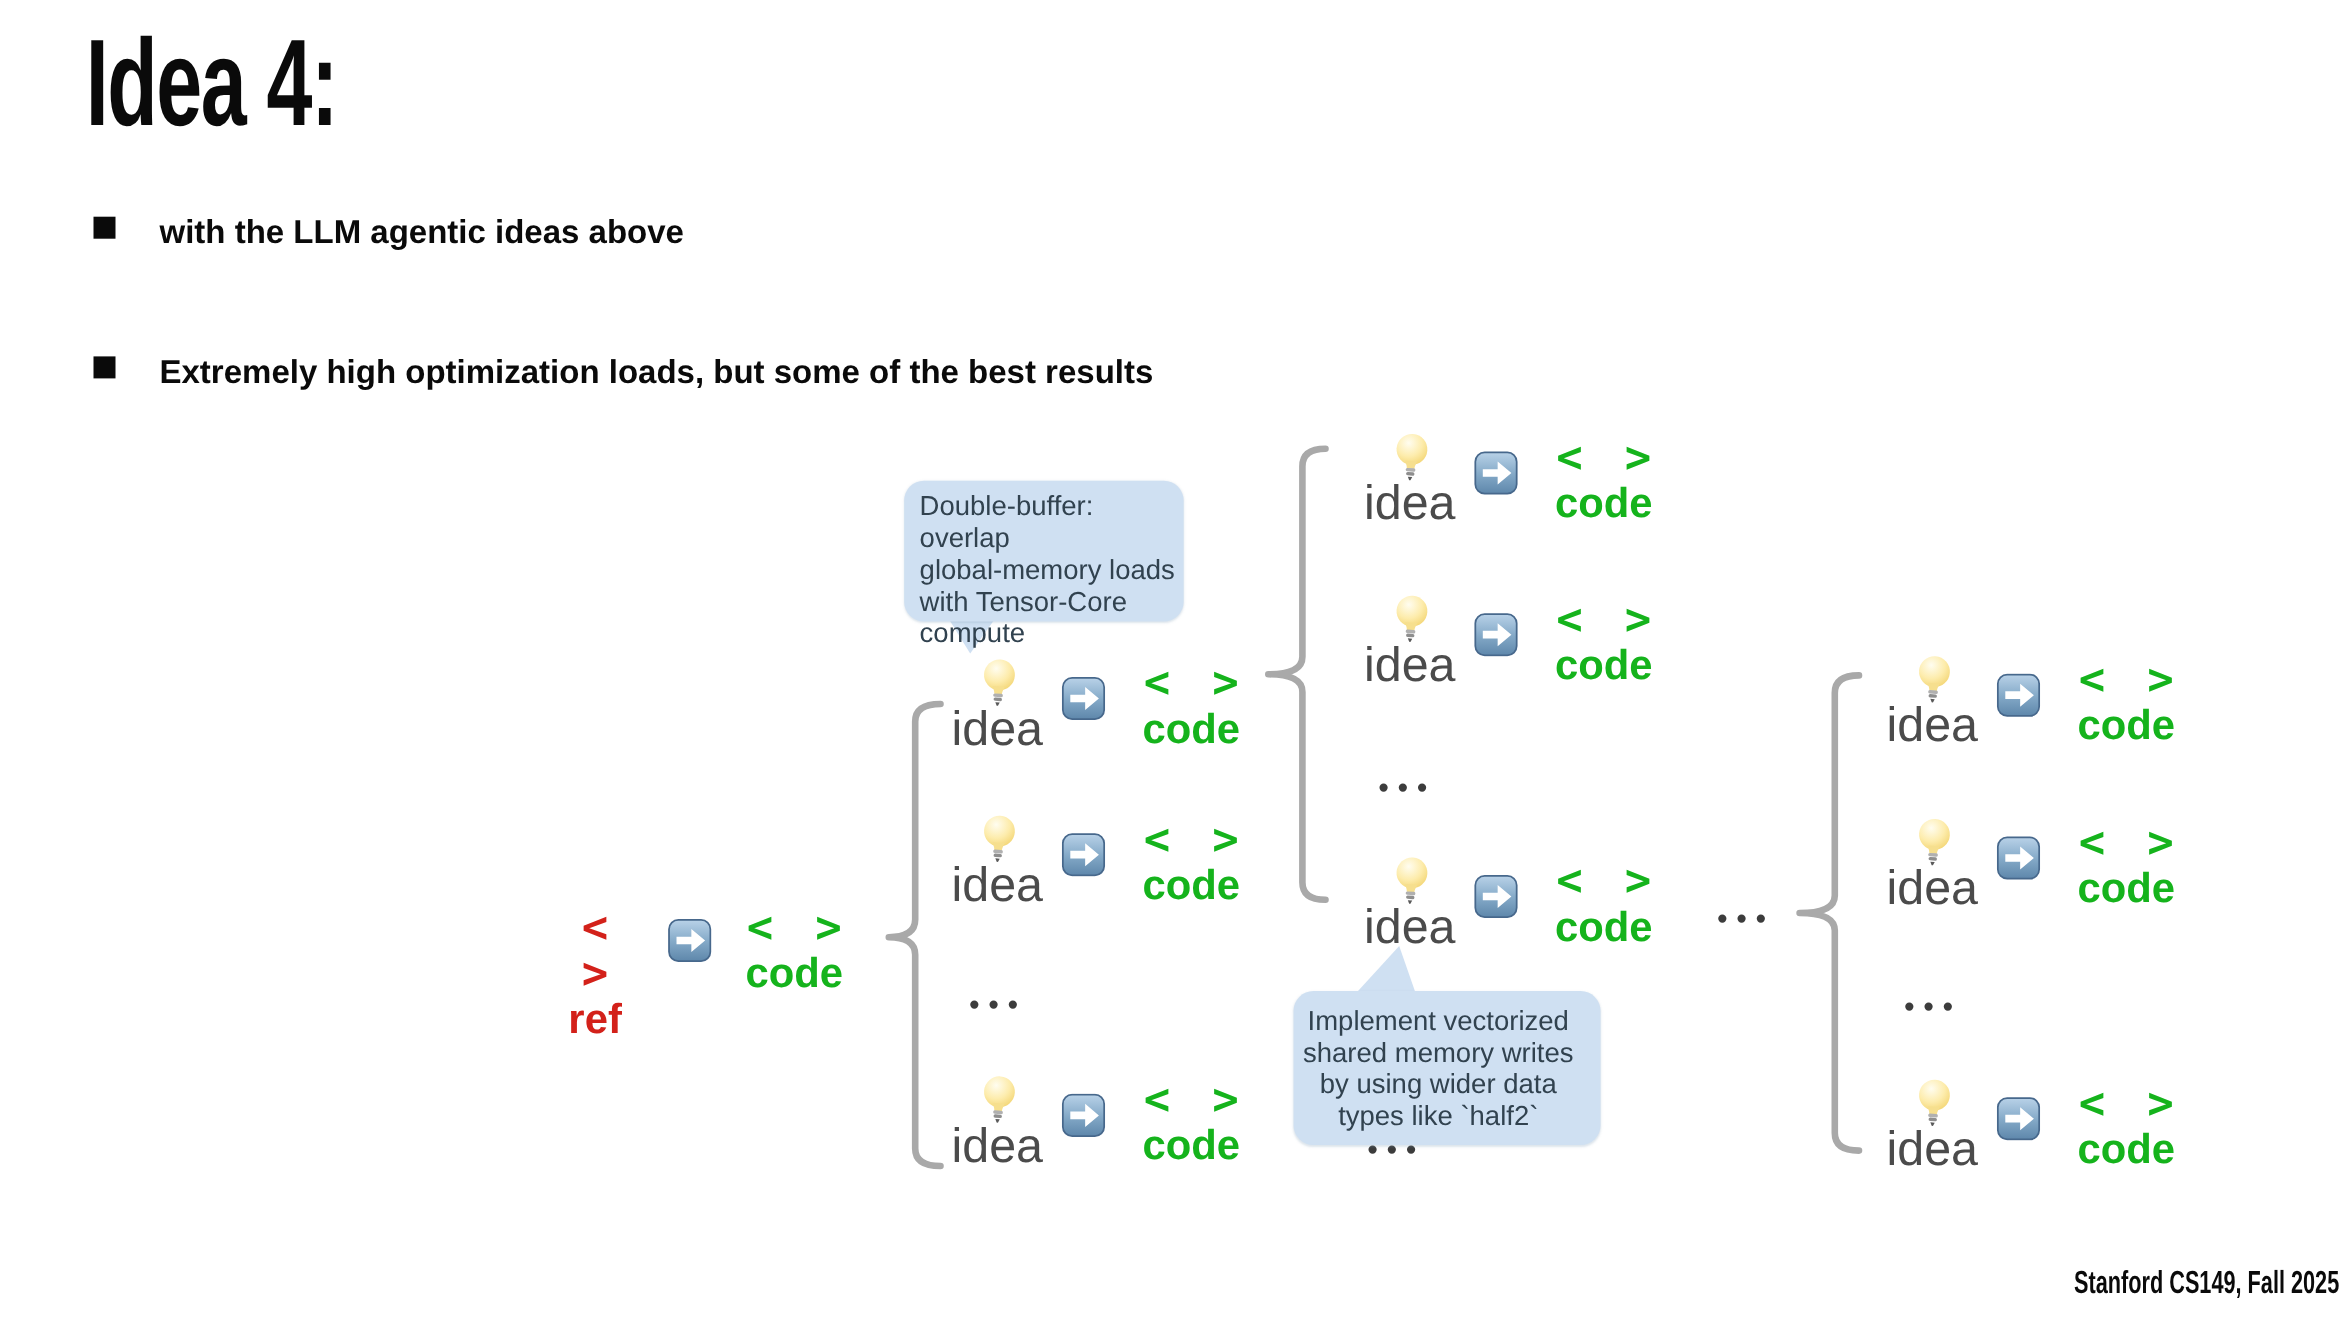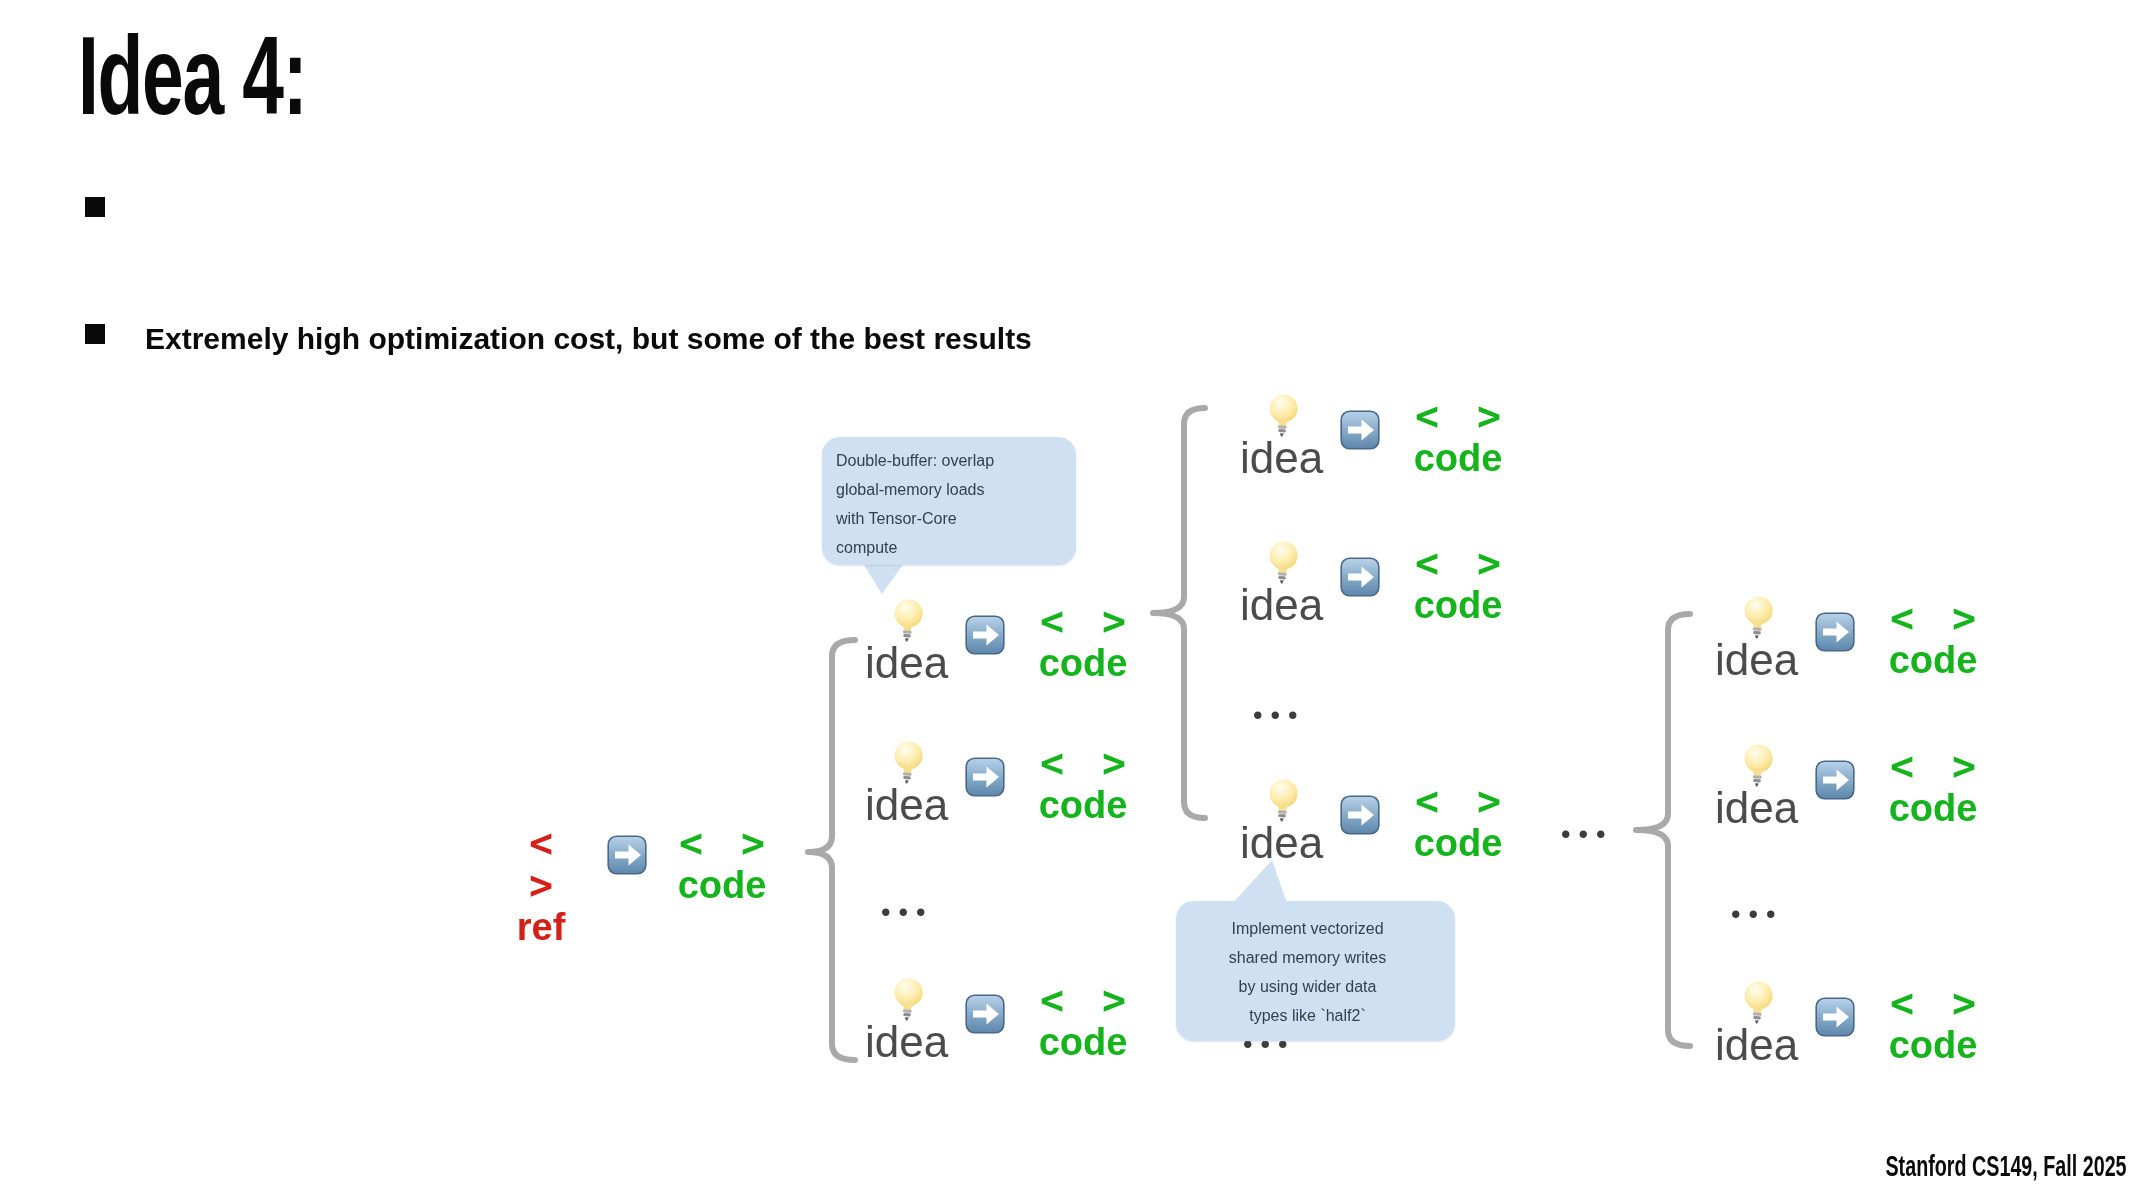--- a/index.html
+++ b/index.html
@@ -40,21 +40,21 @@
 
   .refrow{position:absolute;left:495px;top:820px;width:290px;height:95px;}
   .refrow .arw{left:112px;top:15px;}
   .refrow .codeblk{left:175px;top:2px;}
 
   .dots{position:absolute;font-family:"Liberation Serif",serif;font-weight:bold;
         font-size:46px;line-height:46px;letter-spacing:6px;color:#3c3c3c;}
 
   .callout{position:absolute;background:#cfe0f2;border-radius:18px;color:#31424f;
            box-shadow:0 1px 2px rgba(120,150,180,0.25);}
-  .callout .cline{display:block;font-size:16px;line-height:29px;}
+  .callout .cline{display:block;font-size:25px;line-height:29px;}
   #callout1{left:822px;top:437px;width:240px;height:119px;padding:9px 0 0 14px;text-align:left;}
   #callout2{left:1176px;top:901px;width:263px;height:127px;padding:13px 16px 0 0;text-align:center;}
 </style>
 </head>
 <body>
 
 <div id="slide">
 
   <svg width="0" height="0" style="position:absolute" aria-hidden="true">
     <defs>
@@ -79,25 +79,26 @@
         <rect x="1.2" y="1.2" width="37.6" height="37.6" rx="8.5" fill="url(#agrad)" stroke="#47688c" stroke-width="1.6"></rect>
         <path d="M8 16.5 L21.5 16.5 L21.5 9.5 L34 20 L21.5 30.5 L21.5 23.5 L8 23.5 Z" fill="#ffffff"></path>
       </symbol>
     </defs>
   </svg>
 
   <div class="title">Idea 4:</div>
 
   <span class="bullet-marker" style="left:85px;top:197px"></span>
   <div class="bullet-text" style="top:183px">
+    <span style="display:block">with the LLM agentic ideas above</span>
   </div>
 
   <span class="bullet-marker" style="left:85px;top:324px"></span>
   <div class="bullet-text" style="top:310px">
-    <span style="display:block">Extremely high optimization cost, but some of the best results</span>
+    <span style="display:block">Extremely high optimization loads, but some of the best results</span>
   </div>
 
   <div id="diagram">
 
     <svg id="overlay" width="2133" height="1200" viewBox="0 0 2133 1200">
 
       <path d="M855,640 Q832,640 832,656 L832,836 Q832,852 808,852 Q832,852 832,868 L832,1044 Q832,1060 855,1060" fill="none" stroke="#a9a9a9" stroke-width="6" stroke-linecap="round" stroke-linejoin="round"></path>
 
       <path d="M1205,408 Q1184,408 1184,424 L1184,597 Q1184,613 1153,613 Q1184,613 1184,629 L1184,802 Q1184,818 1205,818" fill="none" stroke="#a9a9a9" stroke-width="6" stroke-linecap="round" stroke-linejoin="round"></path>
 

